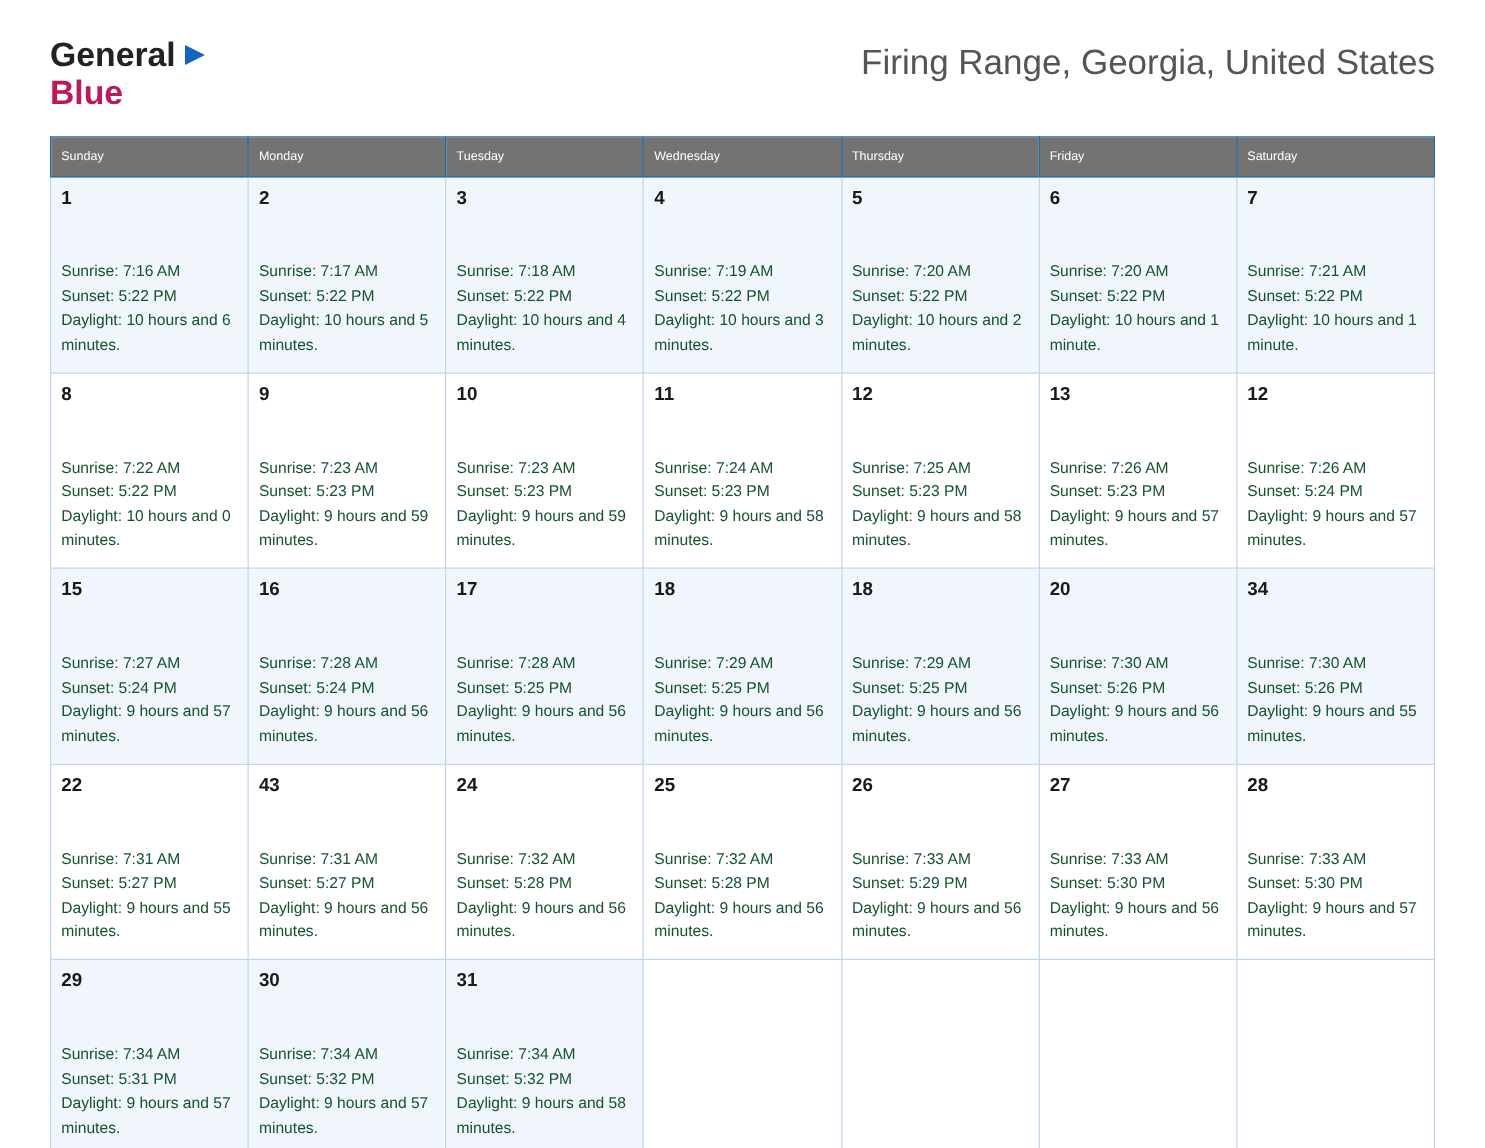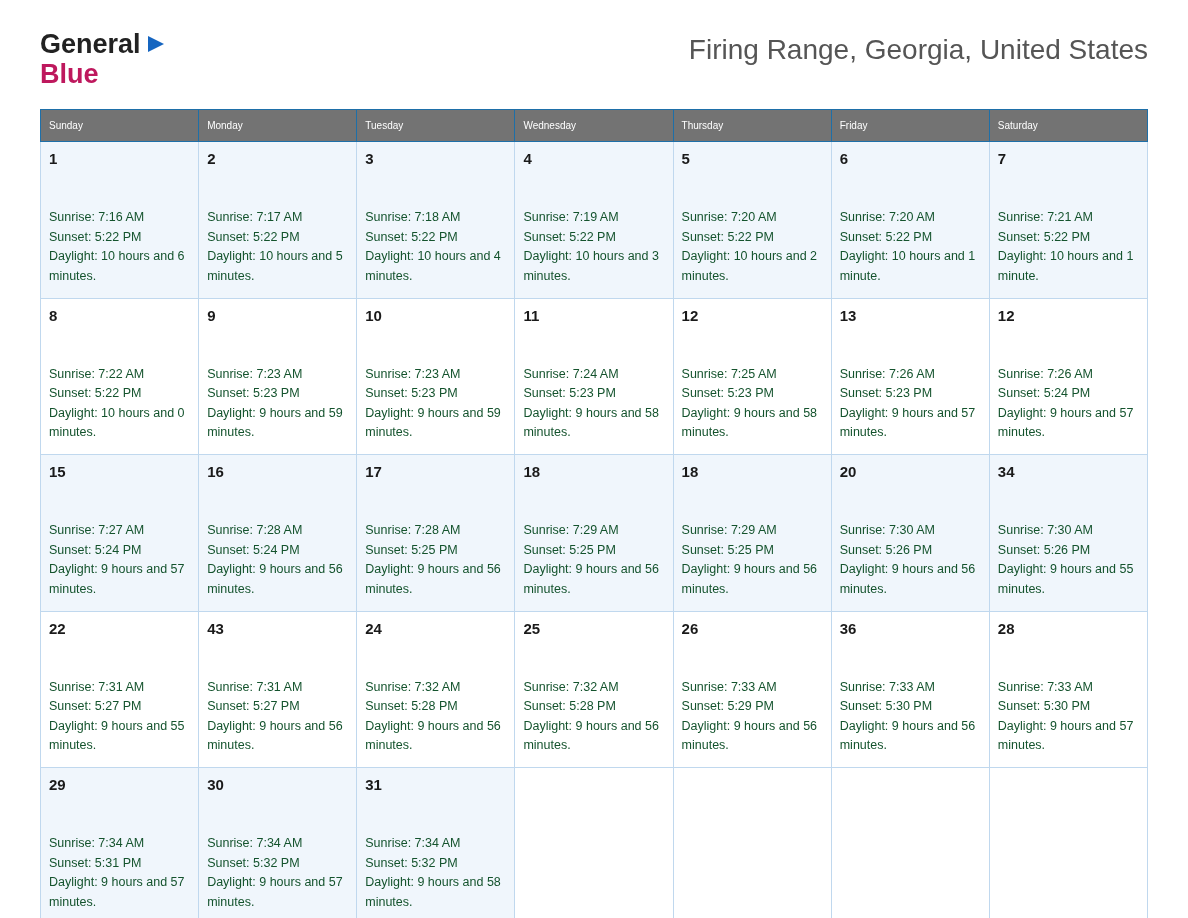--- a/index.html
+++ b/index.html
@@ -237,21 +237,21 @@
         </td>
         <td>
           <span class="day-number">25</span>
           <div class="day-info">Sunrise: 7:32 AM<br>Sunset: 5:28 PM<br>Daylight: 9 hours and 56 minutes.</div>
         </td>
         <td>
           <span class="day-number">26</span>
           <div class="day-info">Sunrise: 7:33 AM<br>Sunset: 5:29 PM<br>Daylight: 9 hours and 56 minutes.</div>
         </td>
         <td>
-          <span class="day-number">36</span>
+          <span class="day-number">27</span>
           <div class="day-info">Sunrise: 7:33 AM<br>Sunset: 5:30 PM<br>Daylight: 9 hours and 56 minutes.</div>
         </td>
         <td>
           <span class="day-number">28</span>
           <div class="day-info">Sunrise: 7:33 AM<br>Sunset: 5:30 PM<br>Daylight: 9 hours and 57 minutes.</div>
         </td>
       </tr>
       <tr>
         <td>
           <span class="day-number">29</span>

